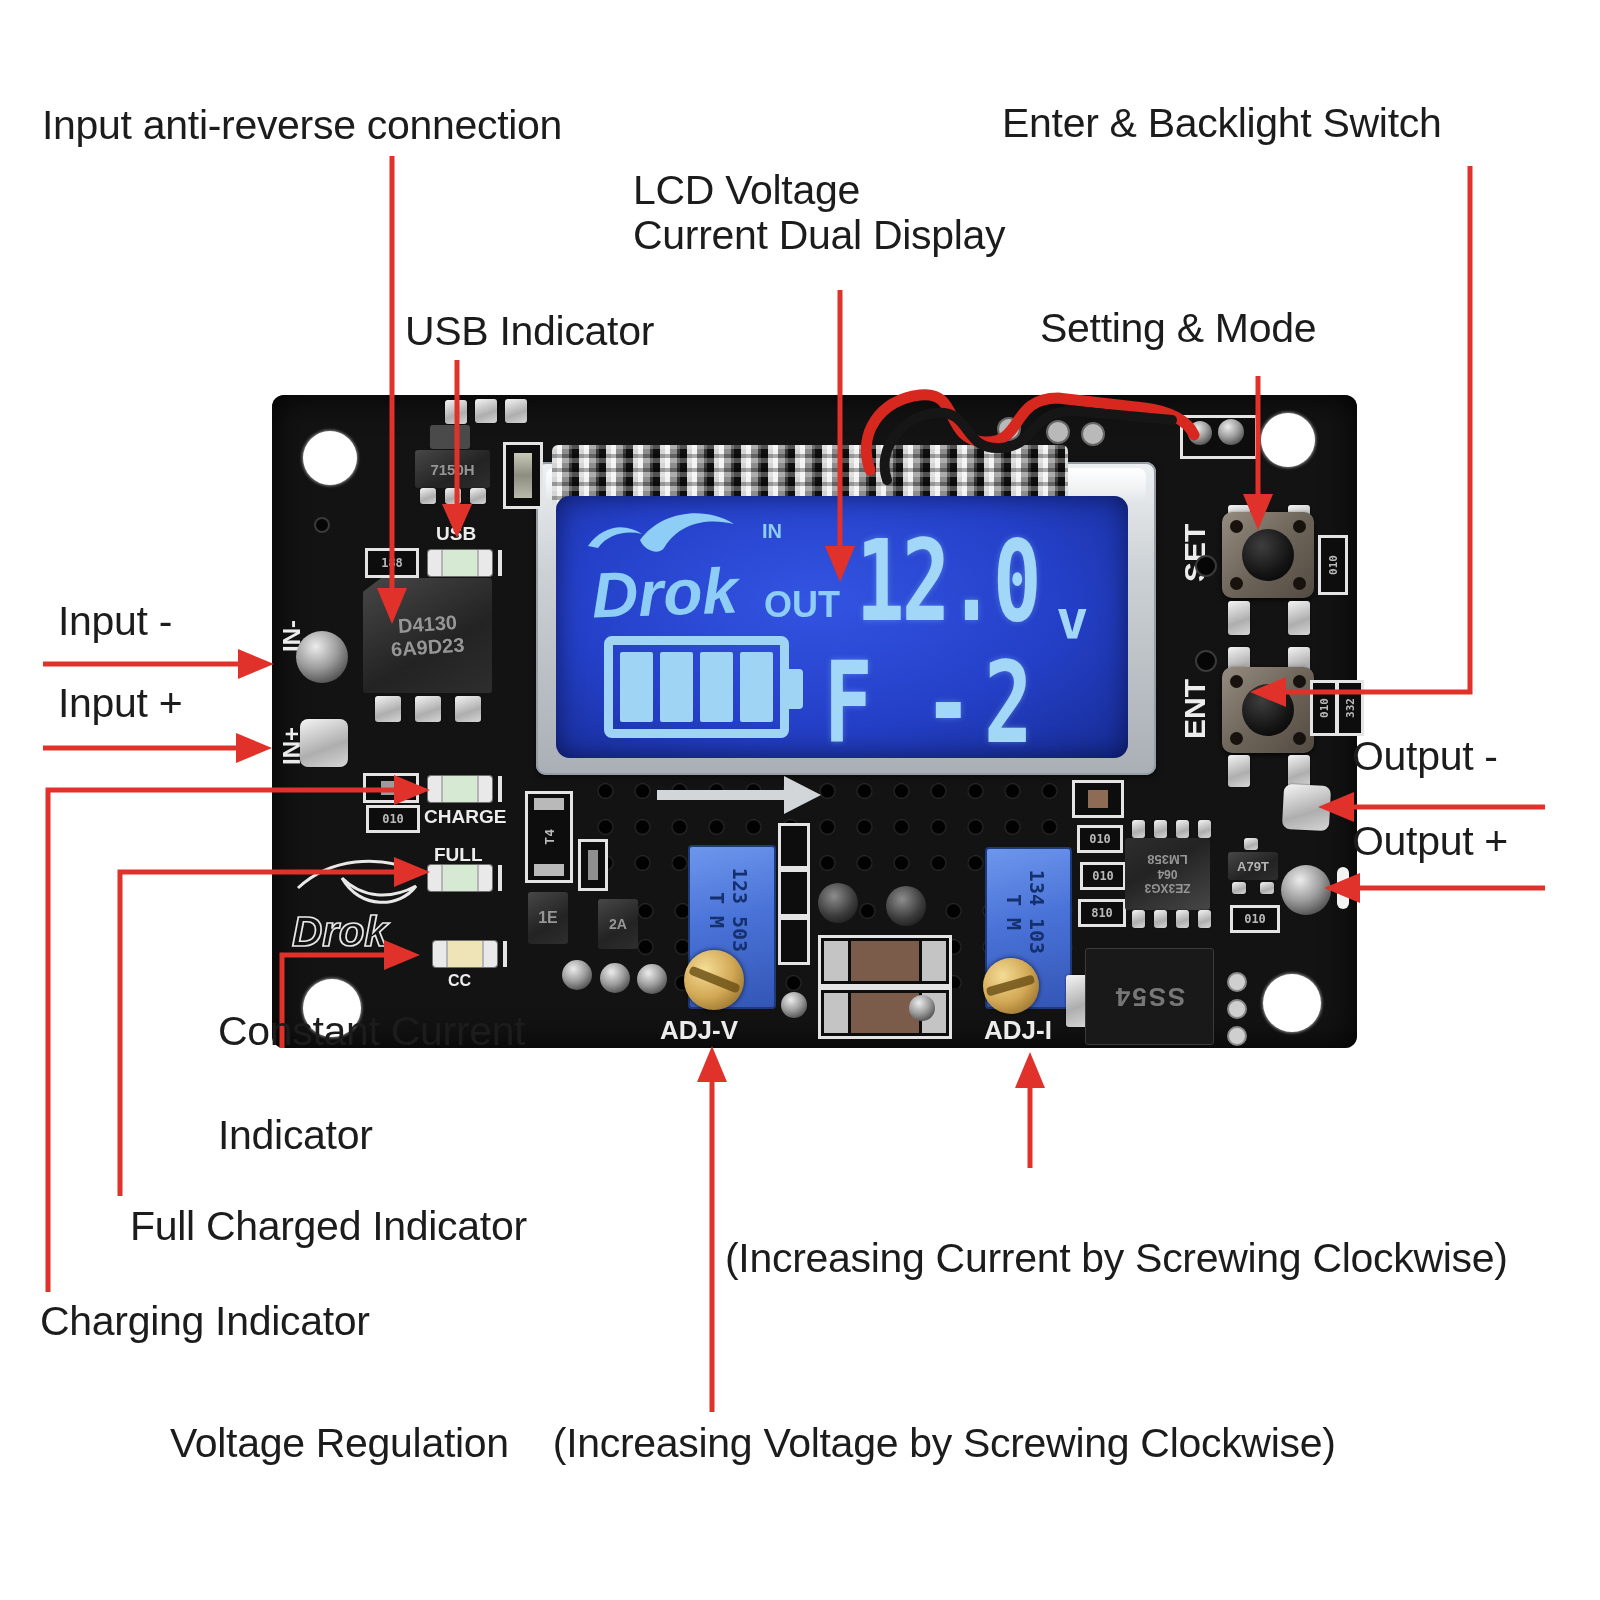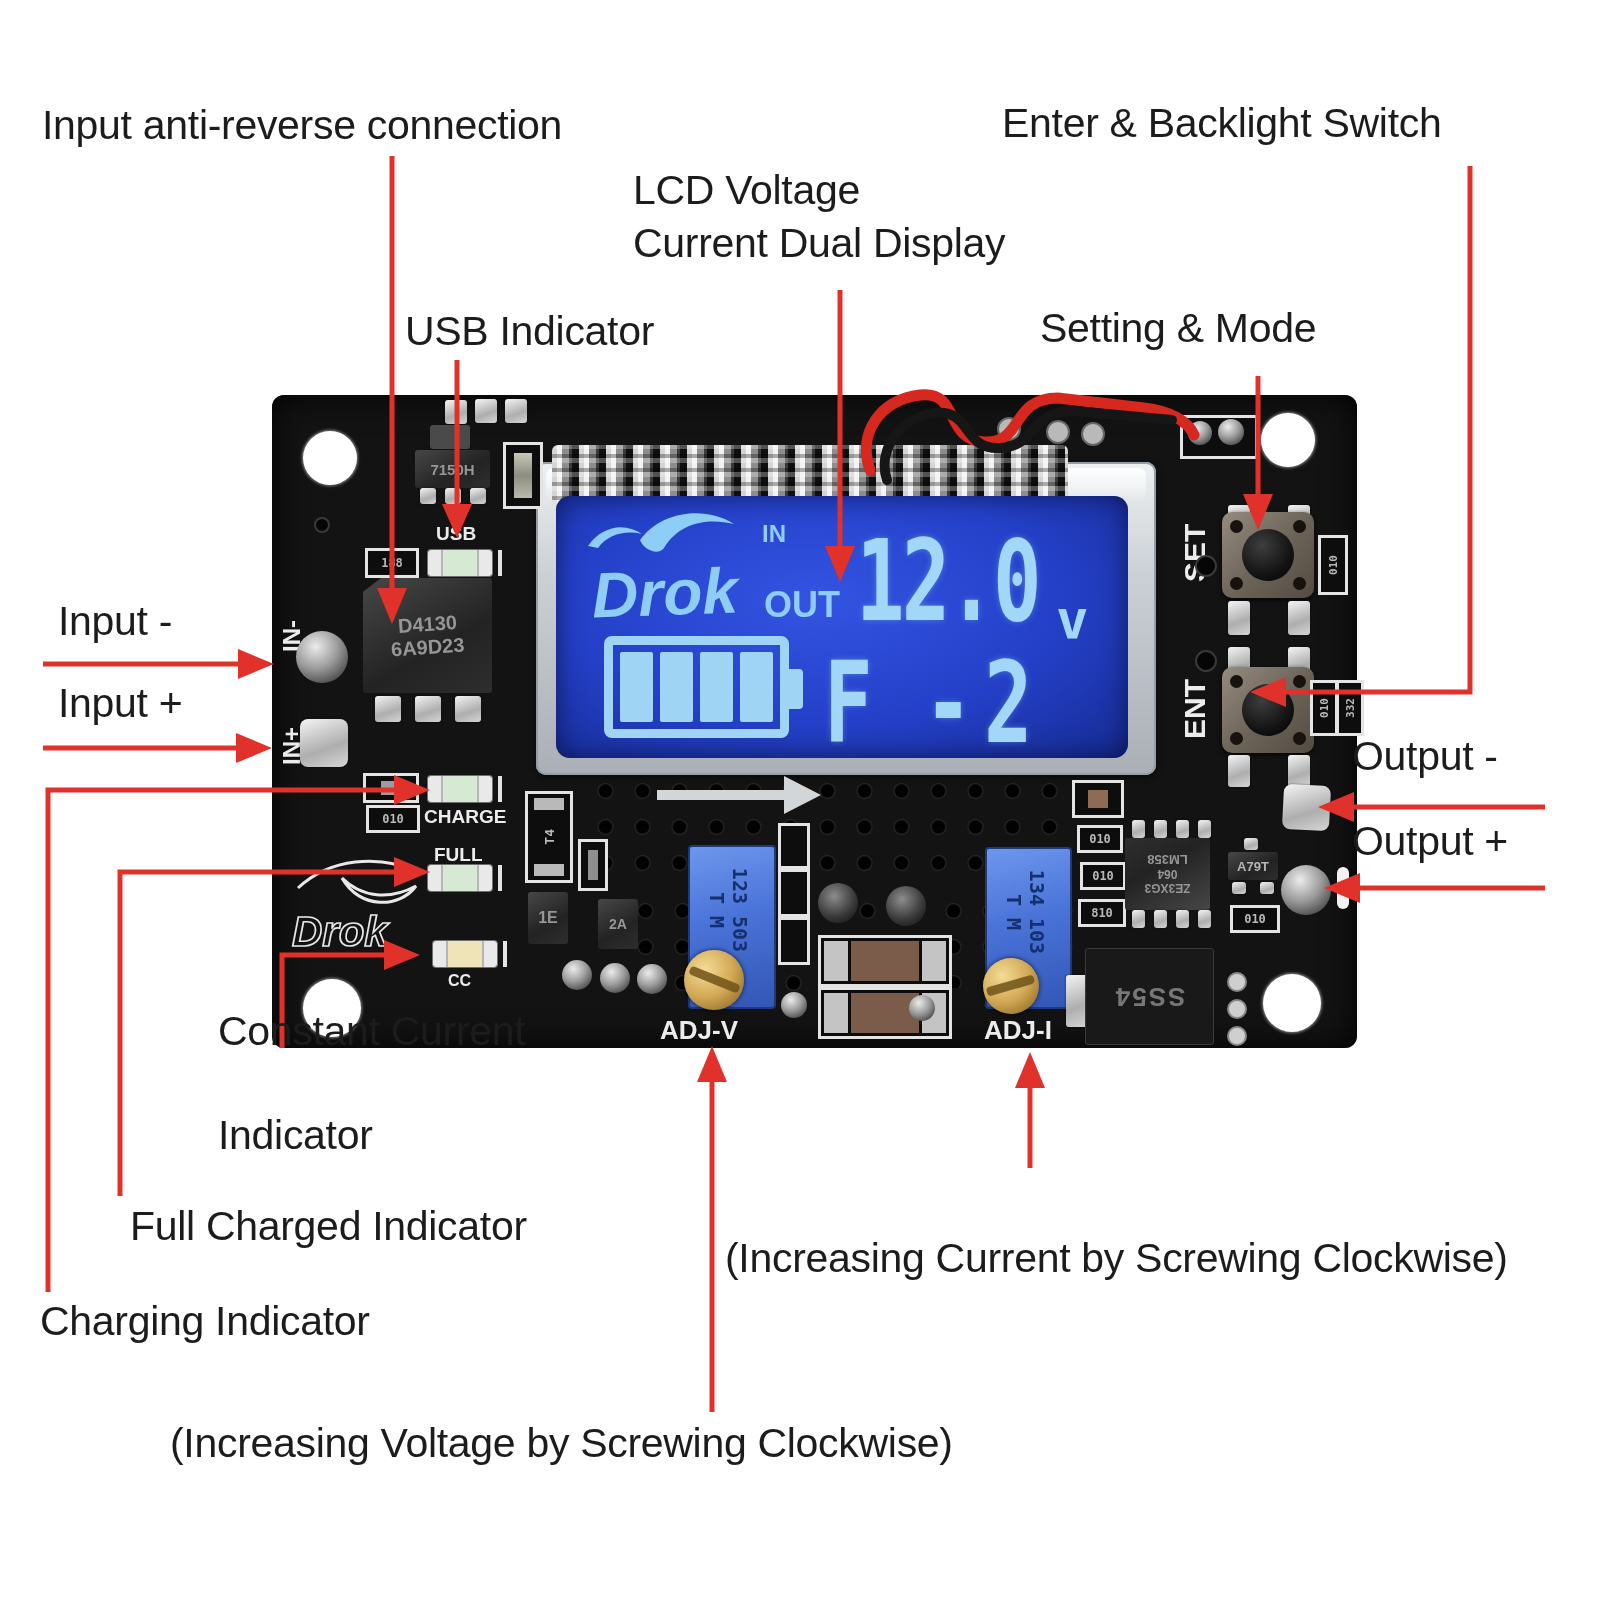--- a/index.html
+++ b/index.html
@@ -63,33 +63,34 @@
   .overlay{position:absolute;left:0;top:0;z-index:40;pointer-events:none;}
 </style>
 </head>
 <body>
 
 <div class="canvas">
 
   <div class="lbl" style="left:42px;top:98px">Input anti-reverse connection</div>
   <div class="lbl" style="left:1002px;top:96px">Enter &amp; Backlight Switch</div>
   <div class="lbl" style="left:633px;top:163px">LCD Voltage</div>
-  <div class="lbl" style="left:633px;top:216px">Current Dual Display</div>
+  <div class="lbl" style="left:633px;top:208px">Current Dual Display</div>
   <div class="lbl" style="left:405px;top:304px">USB Indicator</div>
   <div class="lbl" style="left:1040px;top:301px">Setting &amp; Mode</div>
   <div class="lbl" style="left:58px;top:594px">Input -</div>
   <div class="lbl" style="left:58px;top:676px">Input +</div>
   <div class="lbl" style="left:1352px;top:729px">Output -</div>
   <div class="lbl" style="left:1352px;top:814px">Output +</div>
   <div class="lbl" style="left:218px;top:1004px">Constant Current</div>
   <div class="lbl" style="left:218px;top:1108px">Indicator</div>
   <div class="lbl" style="left:40px;top:1294px">Charging Indicator</div>
   <div class="lbl" style="left:130px;top:1199px">Full Charged Indicator</div>
   <div class="lbl" style="left:725px;top:1231px">(Increasing Current by Screwing Clockwise)</div>
   <div class="lbl" style="left:170px;top:1416px;display:flex;gap:44px">
+    <span>Voltage Regulation</span>
     <span>(Increasing Voltage by Screwing Clockwise)</span>
   </div>
 
   <div class="board">
 
     <div class="hole" style="left:31px;top:36px;width:54px;height:54px"></div>
     <div class="hole" style="left:989px;top:18px;width:54px;height:54px"></div>
     <div class="hole" style="left:31px;top:584px;width:58px;height:58px"></div>
     <div class="hole" style="left:991px;top:579px;width:58px;height:58px"></div>
 
@@ -104,21 +105,21 @@
     <div class="via" style="left:725px;top:22px;width:20px;height:20px;background:#b9b9b9;border-color:#666"></div>
     <div class="via" style="left:774px;top:25px;width:20px;height:20px;background:#b9b9b9;border-color:#666"></div>
     <div class="via" style="left:809px;top:27px;width:20px;height:20px;background:#b9b9b9;border-color:#666"></div>
 
     <div class="lcdscreen" style="left:284px;top:101px;width:572px;height:262px">
       <svg width="180" height="62" viewBox="0 0 180 62" style="position:absolute;left:28px;top:10px">
         <path d="M4 40 C18 20 40 16 58 28 C42 24 24 28 14 42 Z" fill="#8ecdf5"></path>
         <path d="M56 34 C78 4 122 0 150 18 C124 12 96 16 80 42 C74 50 60 44 56 34 Z" fill="#8ecdf5"></path>
       </svg>
       <div class="lcdtxt" style="left:36px;top:60px;font-size:64px;font-style:italic;transform:rotate(-2deg)">Drok</div>
-      <div class="lcdtxt" style="left:206px;top:24px;font-size:24px">IN</div>
+      <div class="lcdtxt" style="left:206px;top:24px;font-size:20px">IN</div>
       <div class="lcdtxt" style="left:208px;top:88px;font-size:36px">OUT</div>
       <div class="seg" style="left:300px;top:20px;font-size:112px">12.0</div>
       <div class="lcdtxt" style="left:500px;top:92px;font-size:54px;font-family:'DejaVu Sans Mono',monospace;color:#a3d7f8">v</div>
       <div class="batt" style="left:48px;top:140px">
         <div class="bar"></div>
         <div class="bar"></div>
         <div class="bar"></div>
         <div class="bar"></div>
         <div class="nub" style="right:-23px;top:24px;width:14px;height:40px"></div>
       </div>

